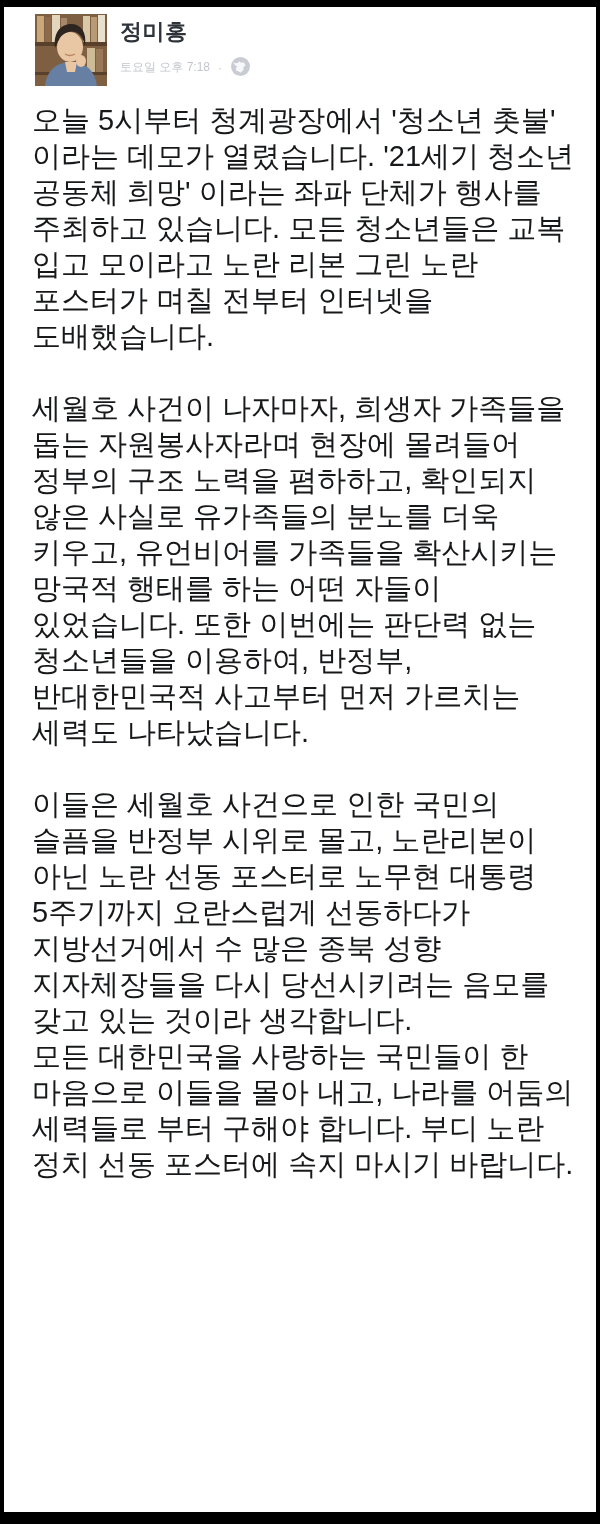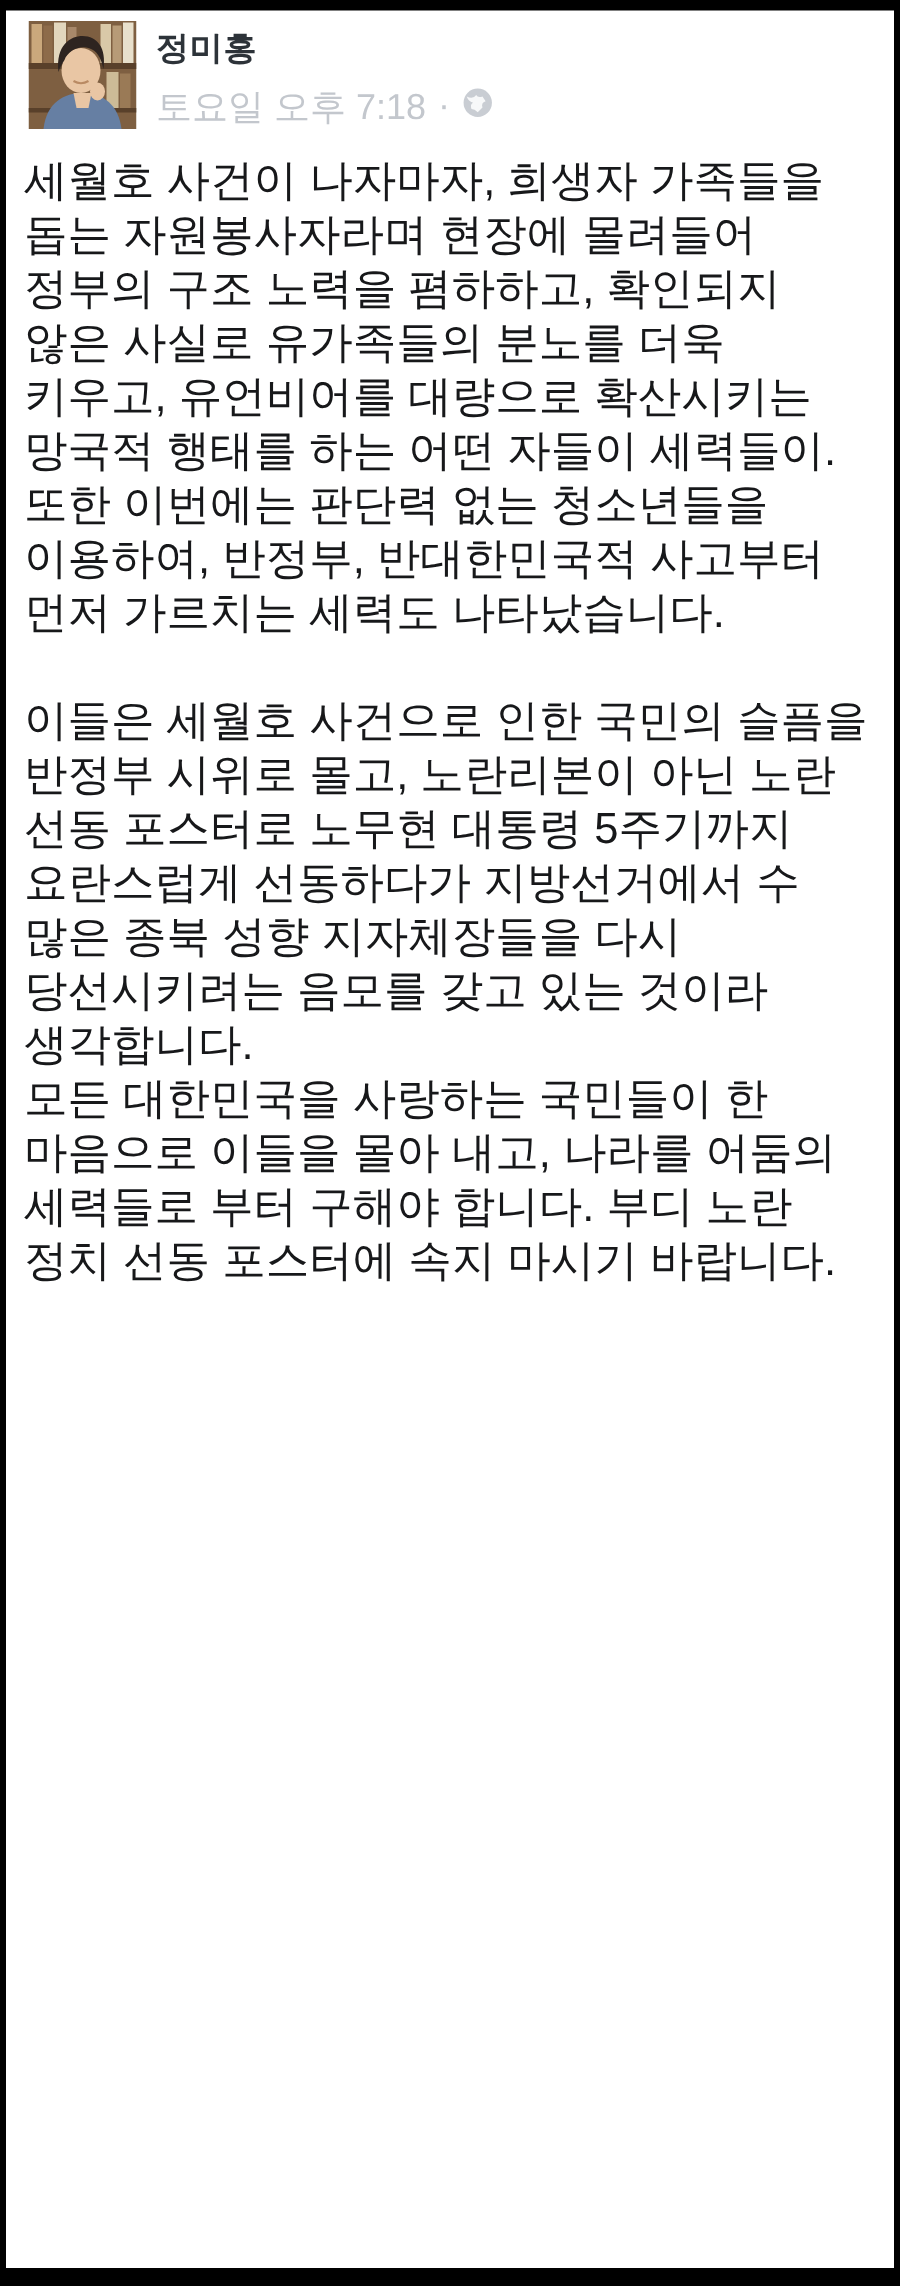--- a/index.html
+++ b/index.html
@@ -16,20 +16,21 @@
     overflow: hidden;
   }
   .card {
     position: absolute;
     left: 4px;
     top: 7px;
     right: 4px;
     bottom: 12px;
     background: #ffffff;
     overflow: hidden;
+    padding-left: 16px;
   }
   .header {
     display: flex;
     align-items: flex-start;
     padding: 7px 14px 0 15px;
   }
   .avatar {
     width: 72px;
     height: 72px;
     flex: none;
@@ -45,21 +46,21 @@
     font-weight: 700;
     color: #2d3339;
     letter-spacing: 0.5px;
     cursor: pointer;
   }
   .meta {
     margin-top: 8px;
     display: flex;
     align-items: center;
     gap: 8px;
-    font-size: 24px;
+    font-size: 12px;
     color: #c3c7cd;
   }
   .meta .globe {
     display: inline-block;
     margin-top: 1px;
   }
   .post-body {
     padding: 16px 12px 0 12px;
     font-size: 29px;
     line-height: 36px;
@@ -117,19 +118,20 @@
               <circle cx="10" cy="10" r="9" fill="#c9cdd3"></circle>
               <path d="M10 1 a9 9 0 0 0 0 18 a14 4.5 0 0 1 0 -18 Z M10 1 a9 9 0 0 1 0 18 a14 4.5 0 0 0 0 -18 Z" fill="none"></path>
               <path d="M3 6 q4 2 6 -1 q1 2 4 1 l2 3 q-3 1 -2 4 l-3 3 q-2-2 -4-2 q-1-3 1-4 q-3-1 -4-4 Z" fill="#ffffff" opacity="0.85"></path>
             </svg>
           </span>
         </div>
       </div>
     </div>
 
     <div class="post-body">
-      <div class="para">세월호 사건이 나자마자, 희생자 가족들을 돕는 자원봉사자라며 현장에 몰려들어 정부의 구조 노력을 폄하하고, 확인되지 않은 사실로 유가족들의 분노를 더욱 키우고, 유언비어를 대량으로 확산시키는 망국적 행태를 하는 어떤 자들이 세력들이. 또한 이번에는 판단력 없는 청소년들을 이용하여, 반정부, 반대한민국적 사고부터 먼저 가르치는 세력도 나타났습니다.</div>
+      <div class="para">오늘 5시부터 청계광장에서 '청소년 촛불' 이라는 데모가 열렸습니다. '21세기 청소년 공동체 희망' 이라는 좌파 단체가 행사를 주최하고 있습니다. 모든 청소년들은 교복 입고 모이라고 노란 리본 그린 노란 포스터가 며칠 전부터 인터넷을 도배했습니다.</div>
+      <div class="para">세월호 사건이 나자마자, 희생자 가족들을 돕는 자원봉사자라며 현장에 몰려들어 정부의 구조 노력을 폄하하고, 확인되지 않은 사실로 유가족들의 분노를 더욱 키우고, 유언비어를 가족들을 확산시키는 망국적 행태를 하는 어떤 자들이 있었습니다. 또한 이번에는 판단력 없는 청소년들을 이용하여, 반정부, 반대한민국적 사고부터 먼저 가르치는 세력도 나타났습니다.</div>
       <div class="para">이들은 세월호 사건으로 인한 국민의 슬픔을 반정부 시위로 몰고, 노란리본이 아닌 노란 선동 포스터로 노무현 대통령 5주기까지 요란스럽게 선동하다가 지방선거에서 수 많은 종북 성향 지자체장들을 다시 당선시키려는 음모를 갖고 있는 것이라 생각합니다.
 모든 대한민국을 사랑하는 국민들이 한 마음으로 이들을 몰아 내고, 나라를 어둠의 세력들로 부터 구해야 합니다. 부디 노란 정치 선동 포스터에 속지 마시기 바랍니다.</div>
     </div>
 
   </div>
 </div>
 
 </body></html>

